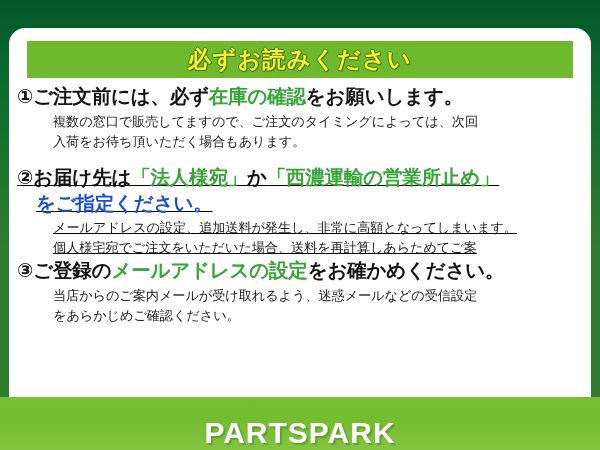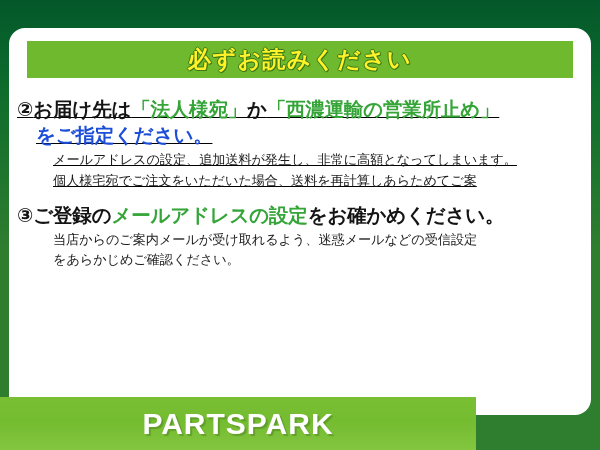--- a/index.html
+++ b/index.html
@@ -104,32 +104,32 @@
     padding-left: 36px;
     padding-top: 2px;
     letter-spacing: -0.1px;
   }
   .item-body div {
     white-space: nowrap;
   }
 
   .item-1 { margin-top: 0px; }
   .item-2 { margin-top: 13px; text-decoration: underline; }
-  .item-3 { margin-top: 12px; }
+  .item-3 { }
 
   
   .footer {
     position: absolute;
     left: 0;
     top: 397px;
-    width: 476px;
+    width: 600px;
     height: 53px;
     background: linear-gradient(180deg, #79bf34 0%, #74bc30 45%, #83c53f 100%);
     display: flex;
-    align-items: center;
+    align-items: flex-end;
     justify-content: center;
   }
   .brand {
     color: #ffffff;
     font-size: 30px;
     font-weight: bold;
     letter-spacing: 1px;
     text-shadow: 2px 2px 1px rgba(70,120,30,0.45);
   }
 </style>
@@ -139,20 +139,27 @@
 <div class="frame">
 
   <div class="card">
 
     <div class="header-band">
       <div class="header-title">必ずお読みください</div>
     </div>
 
     <div class="items">
 
+      <div class="item item-1">
+        <div class="item-heading"><span class="num">①</span><span>ご注文前には、必ず</span><span class="hl">在庫の確認</span><span>をお願いします。</span></div>
+        <div class="item-body">
+          <div>複数の窓口で販売してますので、ご注文のタイミングによっては、次回</div>
+          <div>入荷をお待ち頂いただく場合もあります。</div>
+        </div>
+      </div>
 
       <div class="item item-2">
         <div class="item-heading"><span class="num">②</span><span>お届け先は</span><span class="hl">「法人様宛」</span><span>か</span><span class="hl">「西濃運輸の営業所止め」</span></div>
         <div class="heading-line2">をご指定ください。</div>
         <div class="item-body">
           <div>メールアドレスの設定、追加送料が発生し、非常に高額となってしまいます。</div>
           <div>個人様宅宛でご注文をいただいた場合、送料を再計算しあらためてご案</div>
         </div>
       </div>
 

